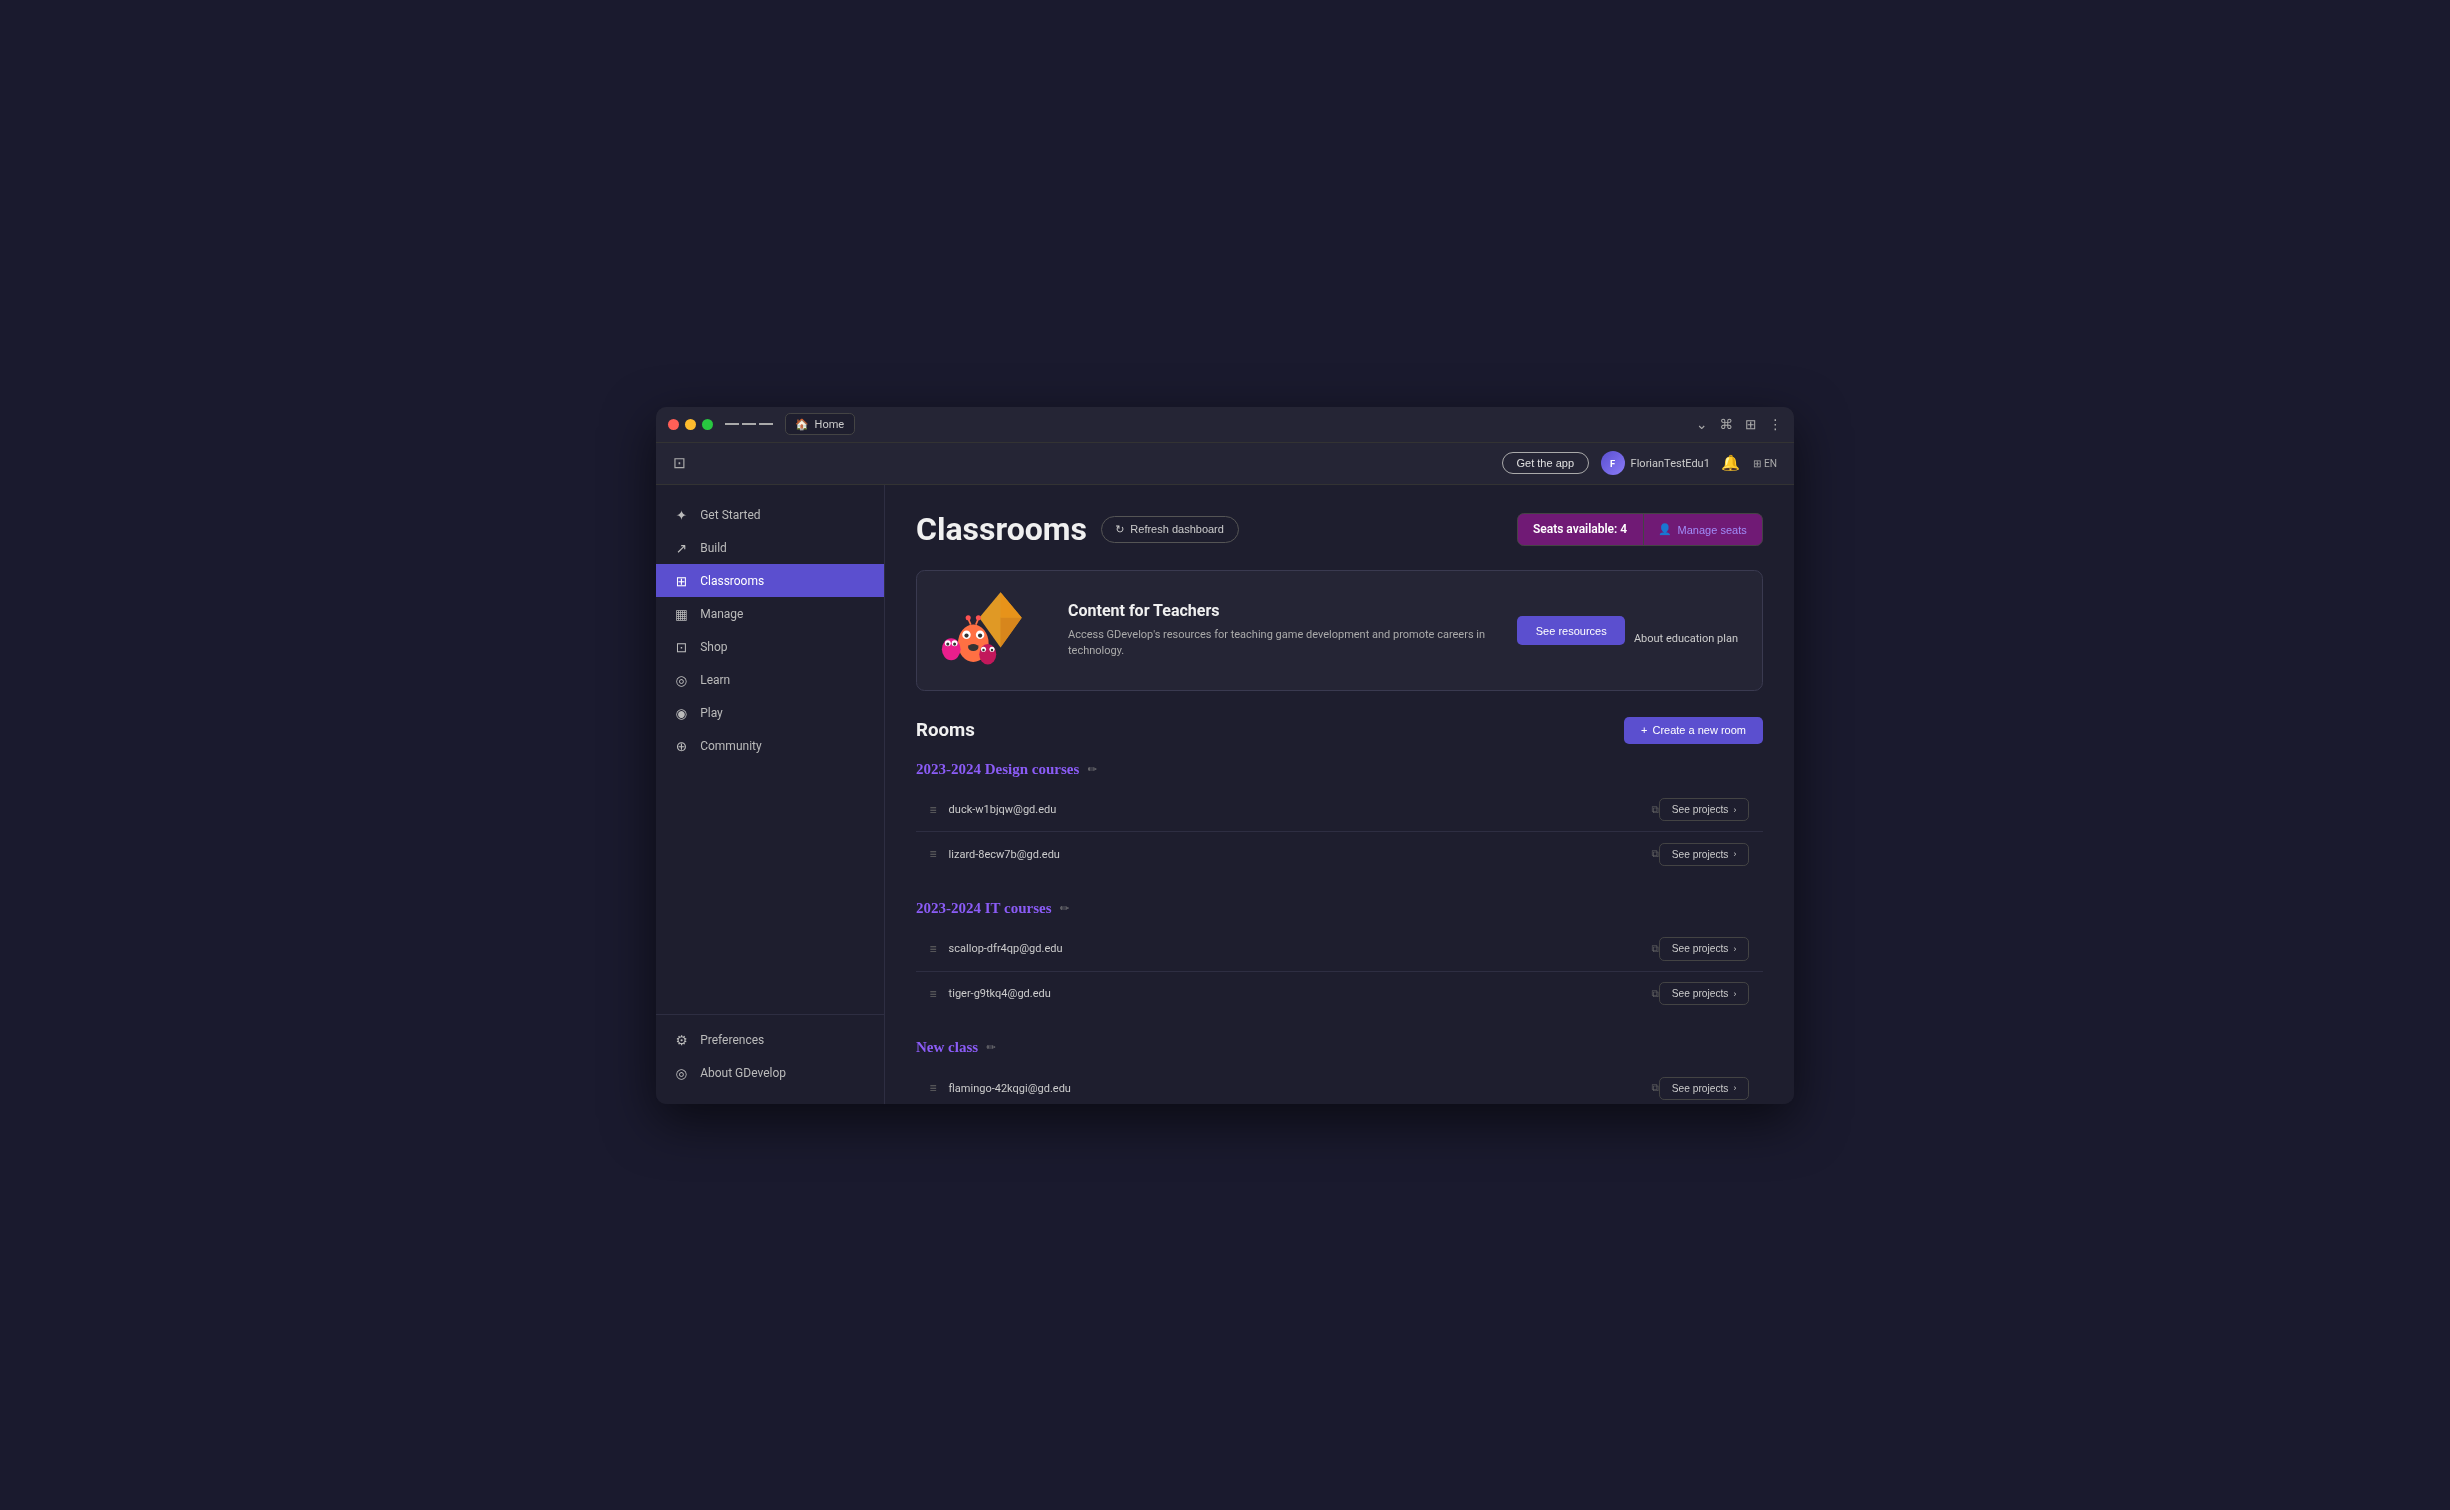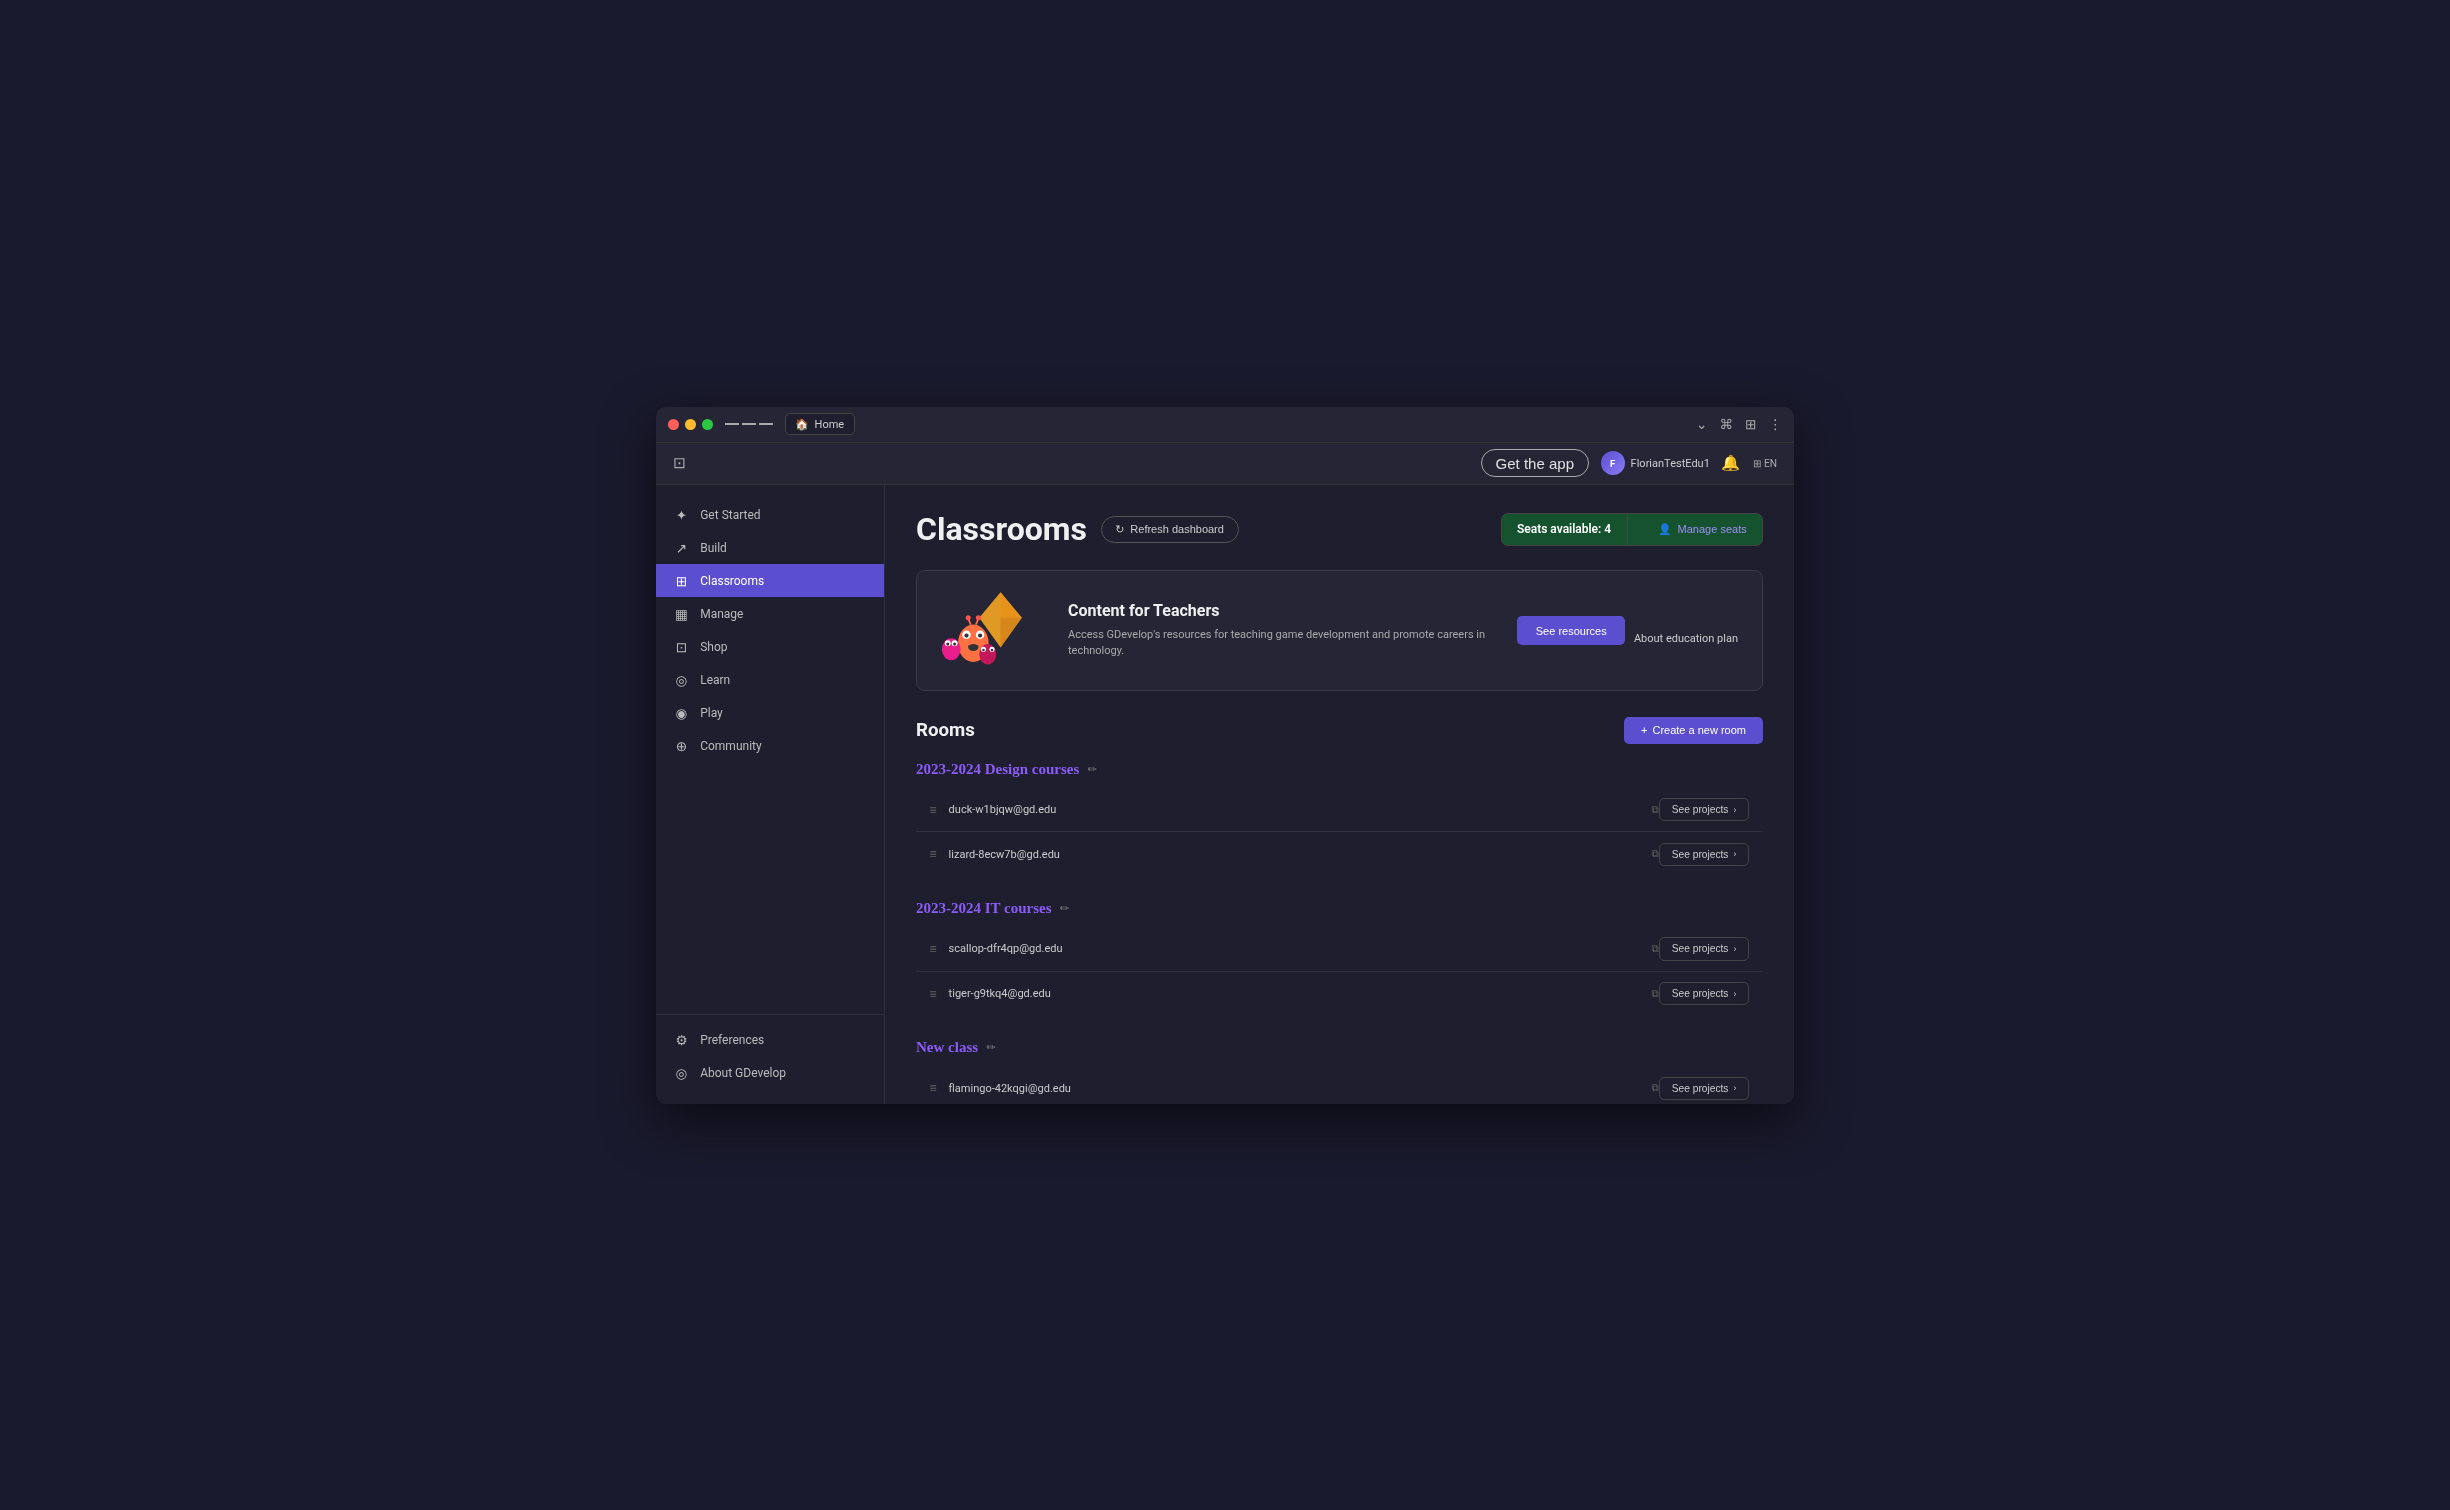--- a/index.html
+++ b/index.html
@@ -113,21 +113,21 @@
       display: flex;
       align-items: center;
       gap: 12px;
     }
     .get-app-btn {
       background: transparent;
       border: 1.3px solid #aaa;
       color: #e0e0e0;
       padding: 4.2px 13.6px;
       border-radius: 17px;
-      font-size: 15px;
+      font-size: 11px;
       cursor: pointer;
       font-weight: 500;
     }
     .user-info {
       display: flex;
       align-items: center;
       gap: 6px;
       font-size: 11px;
       color: #ccc;
     }
@@ -222,23 +222,23 @@
       padding: 6px 13.6px;
       border-radius: 17px;
       font-size: 11px;
       cursor: pointer;
       display: flex;
       align-items: center;
       gap: 6px;
     }
     .seats-area {
       display: flex;
-      align-items: center;
-      gap: 16px;
-      background: #14532d;
+      align-items: flex-end;
+      gap: 0;
+      background: #701a75;
       border: 0.8px solid #444;
       border-radius: 6.8px;
       overflow: hidden;
     }
     .seats-text {
       padding: 8.5px 15.3px;
       font-size: 12px;
       color: #ccc;
       border-right: 0.8px solid #444;
     }

